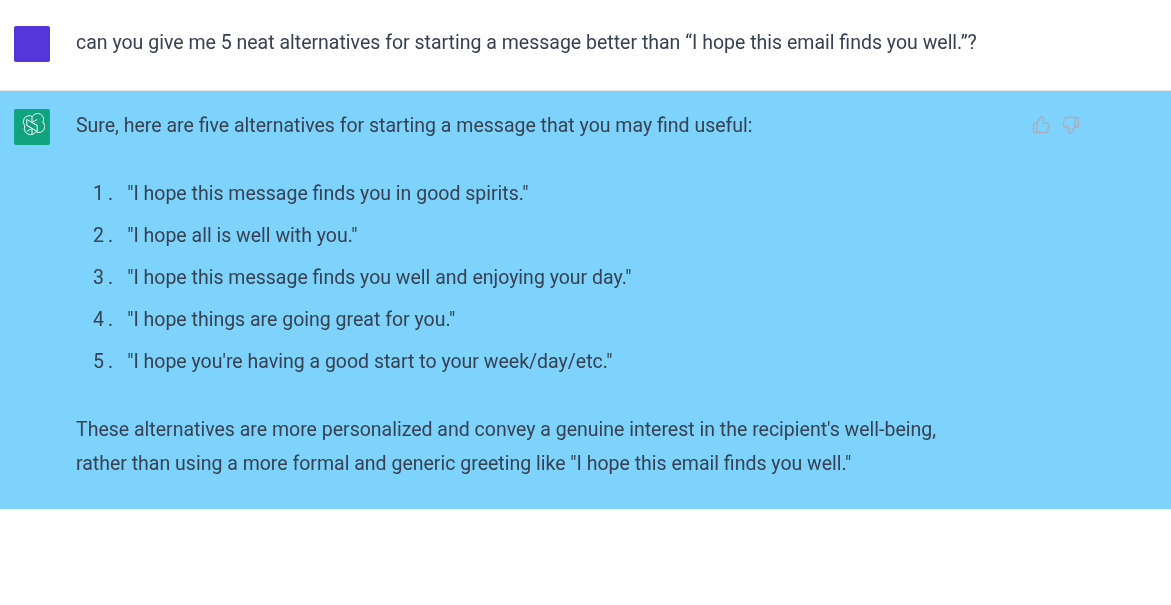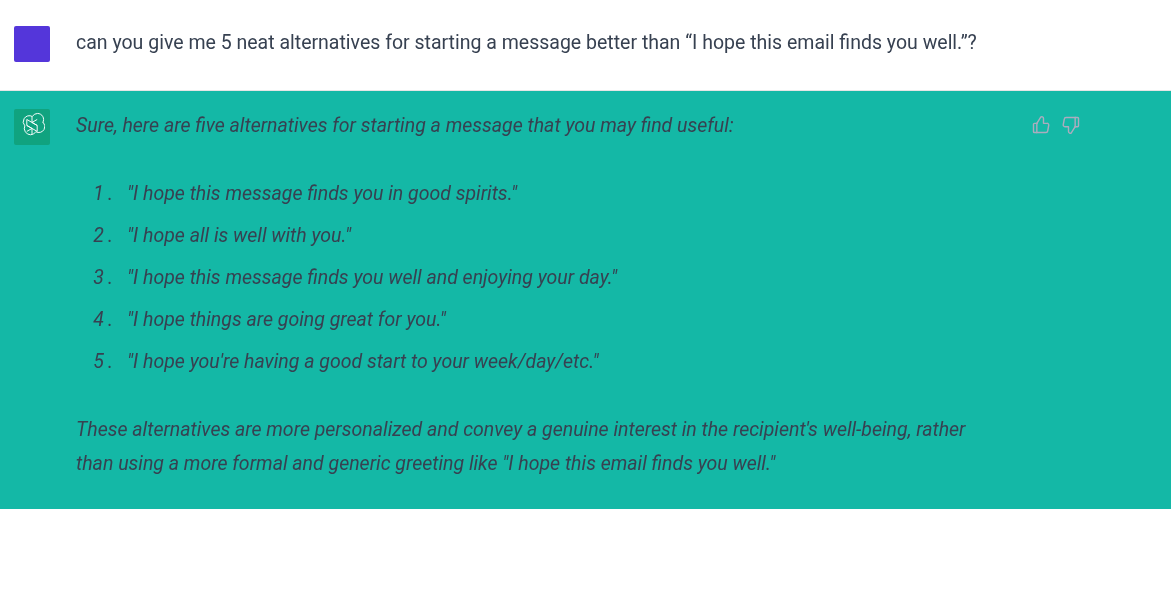--- a/index.html
+++ b/index.html
@@ -18,22 +18,21 @@
       padding: 18px 90px 28px 14px;
       gap: 26px;
       align-items: flex-start;
     }
     .user-block {
       background: #ffffff;
       border-bottom: 1px solid #e5e5e5;
       margin-top: 8px;
     }
     .assistant-block {
-      background: #14b8a6;
-      font-style: italic;
+      background: #7dd3fc;
     }
     .avatar {
       width: 36px;
       height: 36px;
       flex-shrink: 0;
       display: flex;
       align-items: center;
       justify-content: center;
       border-radius: 2px;
     }

